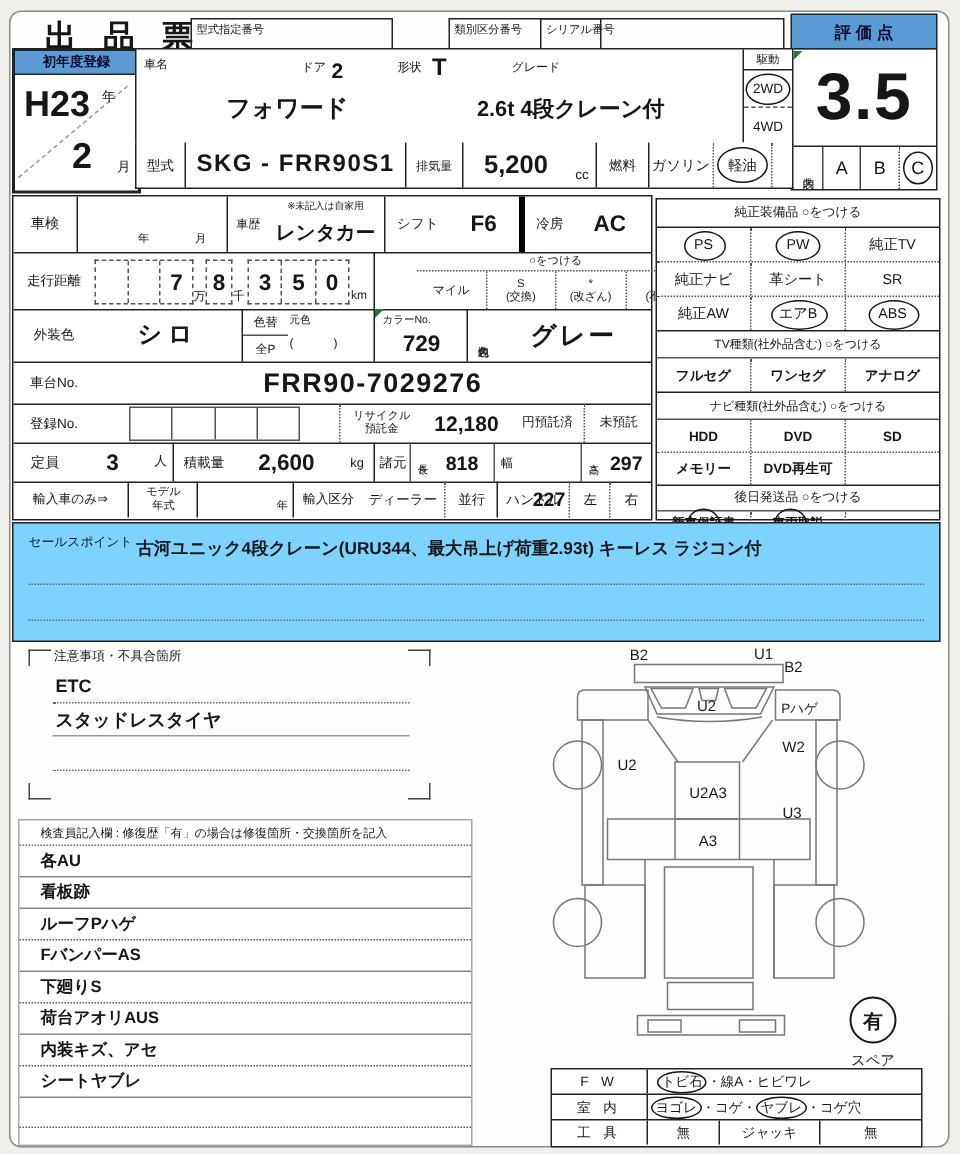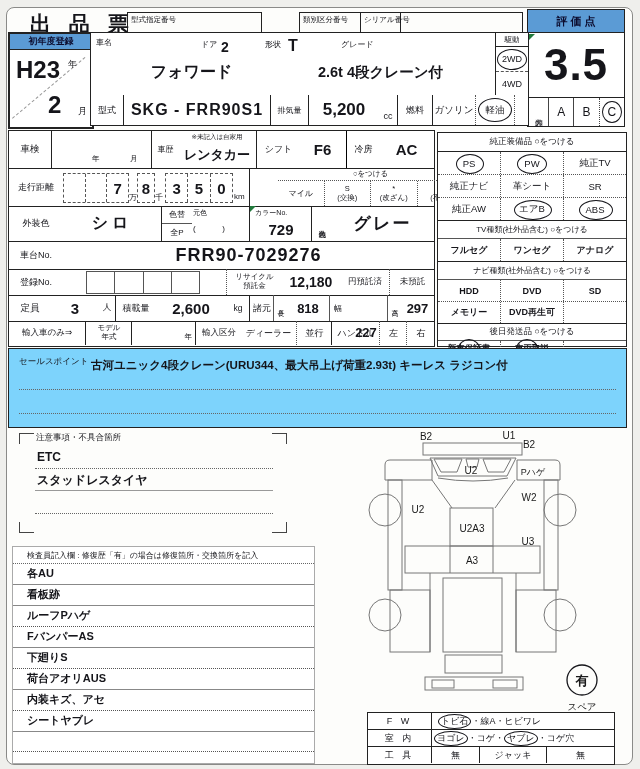--- a/index.html
+++ b/index.html
@@ -103,21 +103,21 @@
         <span class="a" style="left:40px;bottom:4px;font-size:7.5px;">年</span>
         <span class="a" style="left:78px;bottom:4px;font-size:7.5px;">月</span>
       </div>
       <div class="a c" style="left:142px;top:0;width:27px;height:37px;font-size:8px;border-left:1px solid #222;">車歴</div>
       <div class="a" style="left:169px;top:0;width:78px;height:37px;">
         <div class="c" style="height:12px;font-size:6.5px;">※未記入は自家用</div>
         <div class="c bold" style="height:24px;font-size:13px;">レンタカー</div>
       </div>
       <div class="a c" style="left:247px;top:0;width:43px;height:37px;font-size:9px;border-left:1px solid #222;">シフト</div>
       <div class="a c bold" style="left:290px;top:0;width:47px;height:37px;font-size:15px;">F6</div>
-      <div class="a c" style="left:337px;top:0;width:33px;height:37px;font-size:9px;border-left:1px solid #000000;">冷房</div>
+      <div class="a c" style="left:337px;top:0;width:33px;height:37px;font-size:9px;border-left:4px solid #000000;">冷房</div>
       <div class="a c bold" style="left:370px;top:0;width:55px;height:37px;font-size:15px;">AC</div>
     </div>
 
     <div class="a" style="left:0;top:37px;width:425px;height:38px;border-bottom:1px solid #222;">
       <div class="a c" style="left:0;top:0;width:54px;height:38px;font-size:9px;">走行距離</div>
       <div class="a dash" style="left:54px;top:5px;width:64px;height:28px;display:flex;">
         <div style="flex:1;border-right:1px dashed #555;"></div>
         <div style="flex:1;border-right:1px dashed #555;"></div>
         <div class="c bold" style="flex:1;font-size:15px;">7</div>
       </div>

